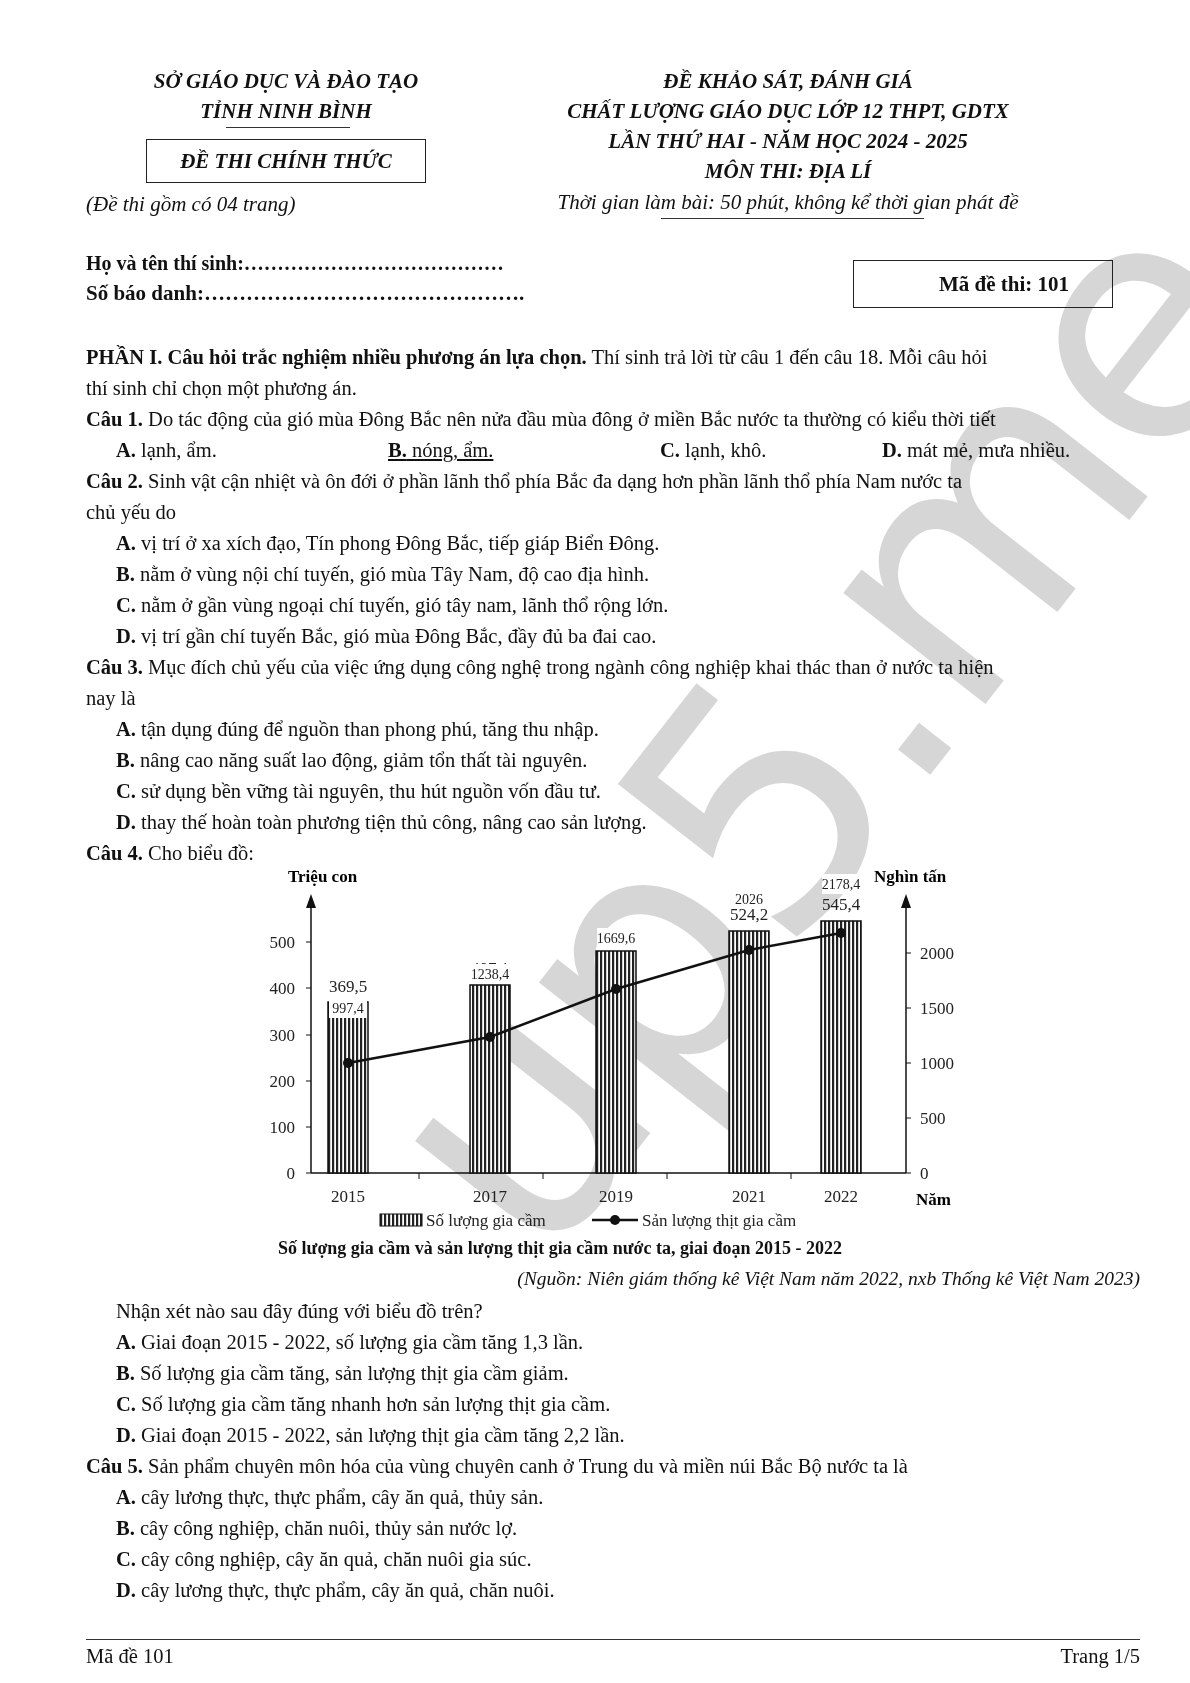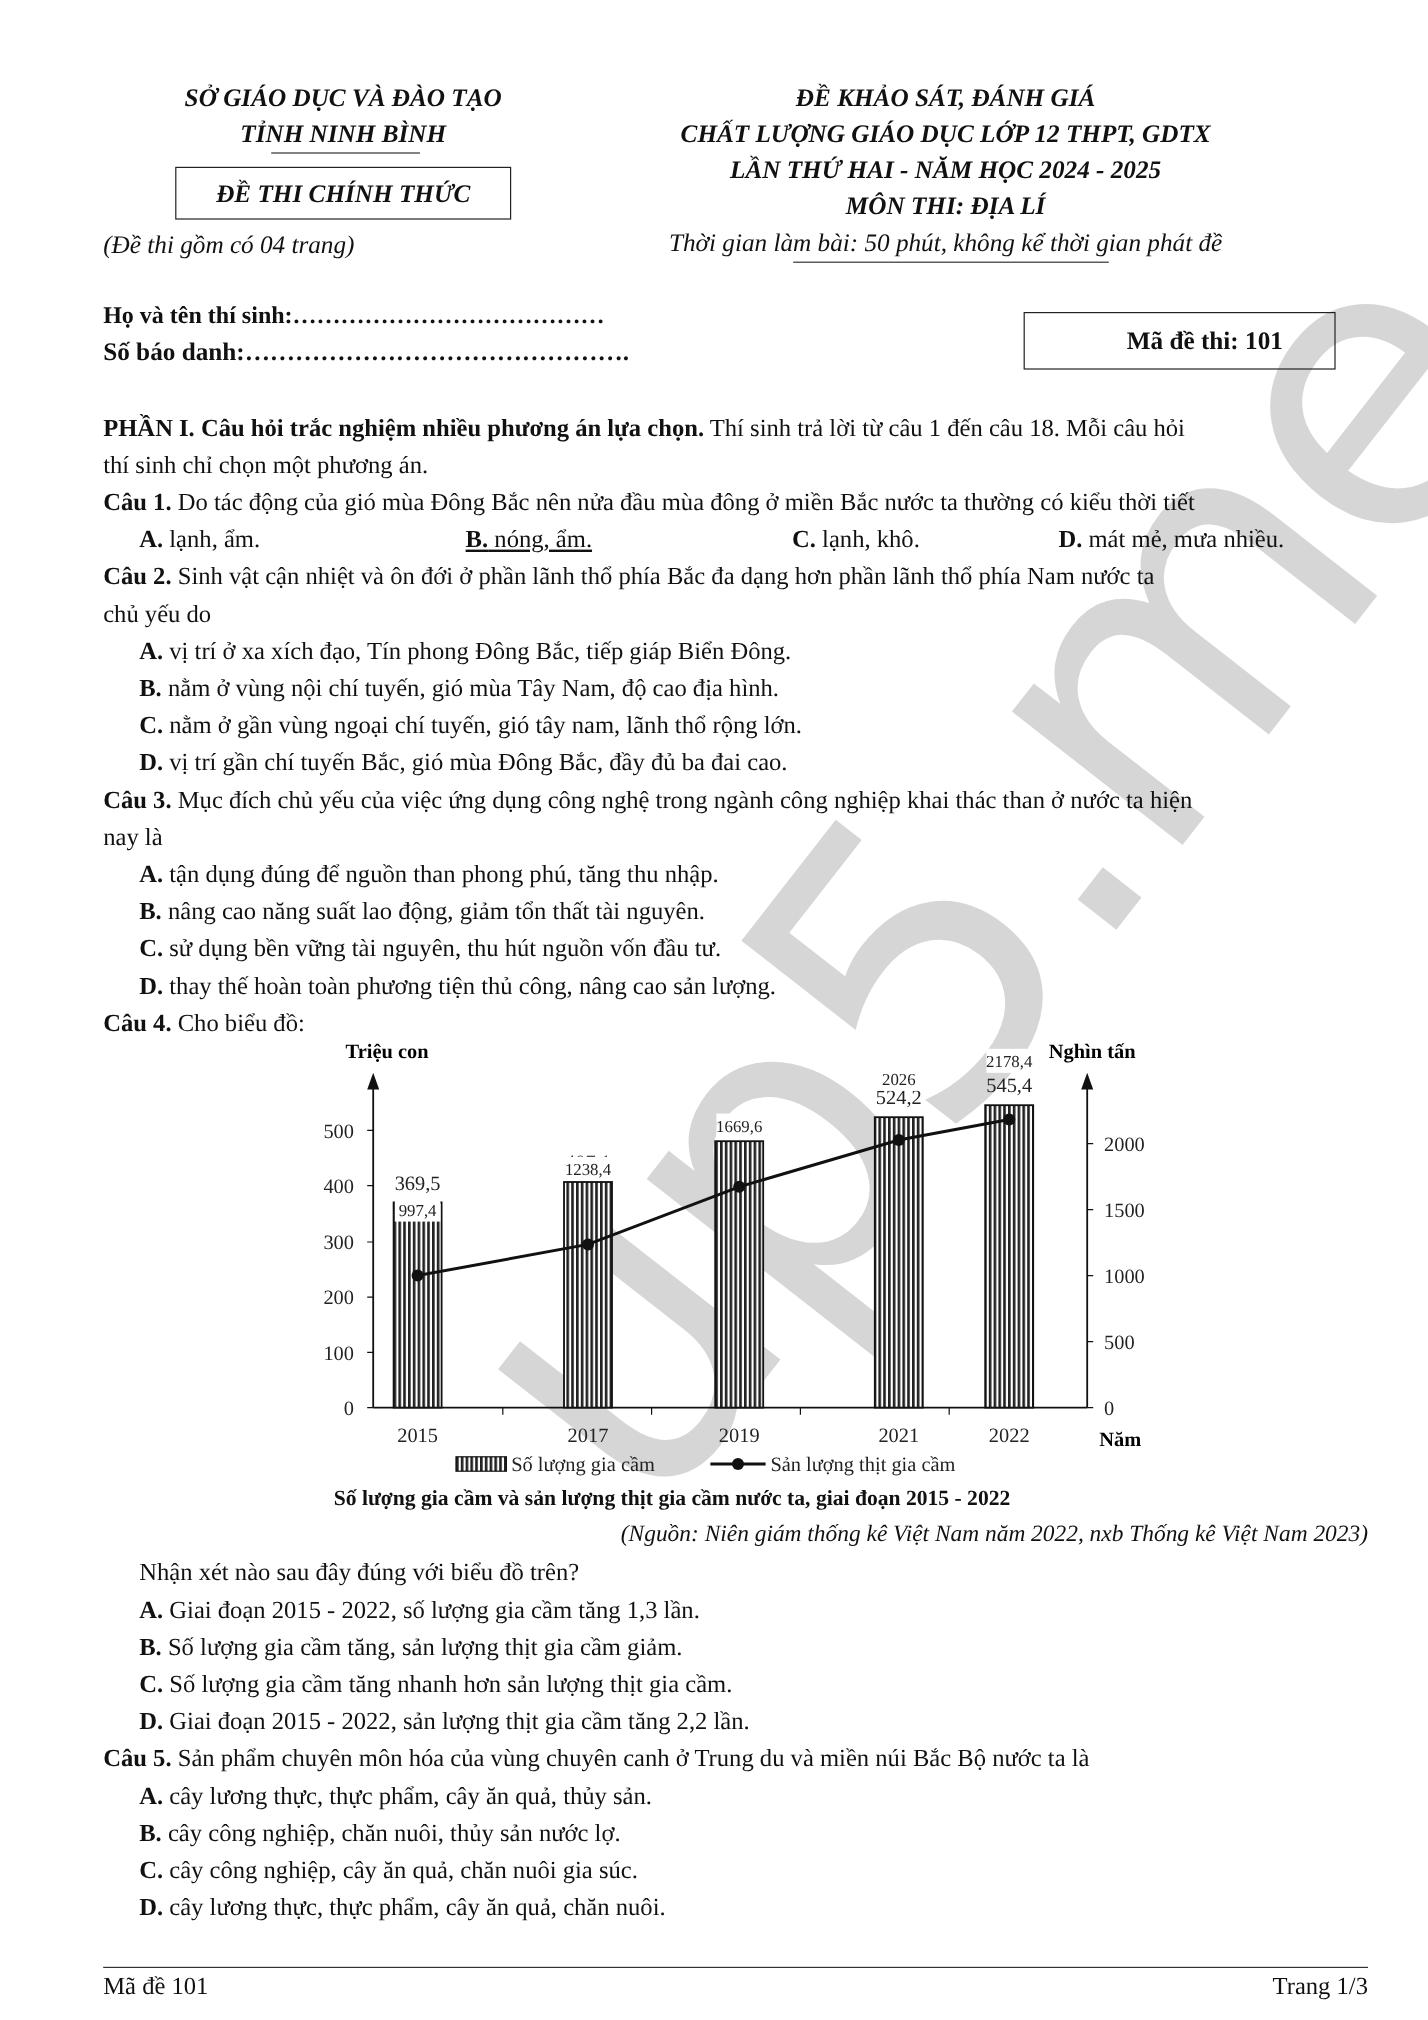--- a/index.html
+++ b/index.html
@@ -191,13 +191,13 @@
 <div class="line opt" style="top:1420px;"><span class="b">D.</span><span> Giai đoạn 2015 - 2022, sản lượng thịt gia cầm tăng 2,2 lần.</span></div>
 
 <div class="line" style="top:1451px;"><span class="b">Câu 5.</span><span> Sản phẩm chuyên môn hóa của vùng chuyên canh ở Trung du và miền núi Bắc Bộ nước ta là</span></div>
 <div class="line opt" style="top:1482px;"><span class="b">A.</span><span> cây lương thực, thực phẩm, cây ăn quả, thủy sản.</span></div>
 <div class="line opt" style="top:1513px;"><span class="b">B.</span><span> cây công nghiệp, chăn nuôi, thủy sản nước lợ.</span></div>
 <div class="line opt" style="top:1544px;"><span class="b">C.</span><span> cây công nghiệp, cây ăn quả, chăn nuôi gia súc.</span></div>
 <div class="line opt" style="top:1575px;"><span class="b">D.</span><span> cây lương thực, thực phẩm, cây ăn quả, chăn nuôi.</span></div>
 
 <div class="abs" style="left:86px; width:1054px; top:1639px; border-top:1.5px solid #333;"></div>
 <div class="abs" style="left:86px; top:1645px; font-size:20.5px;">Mã đề 101</div>
-<div class="abs" style="right:50px; top:1645px; font-size:20.5px;">Trang 1/3</div>
+<div class="abs" style="right:50px; top:1645px; font-size:20.5px;">Trang 1/5</div>
 
 </body></html>

